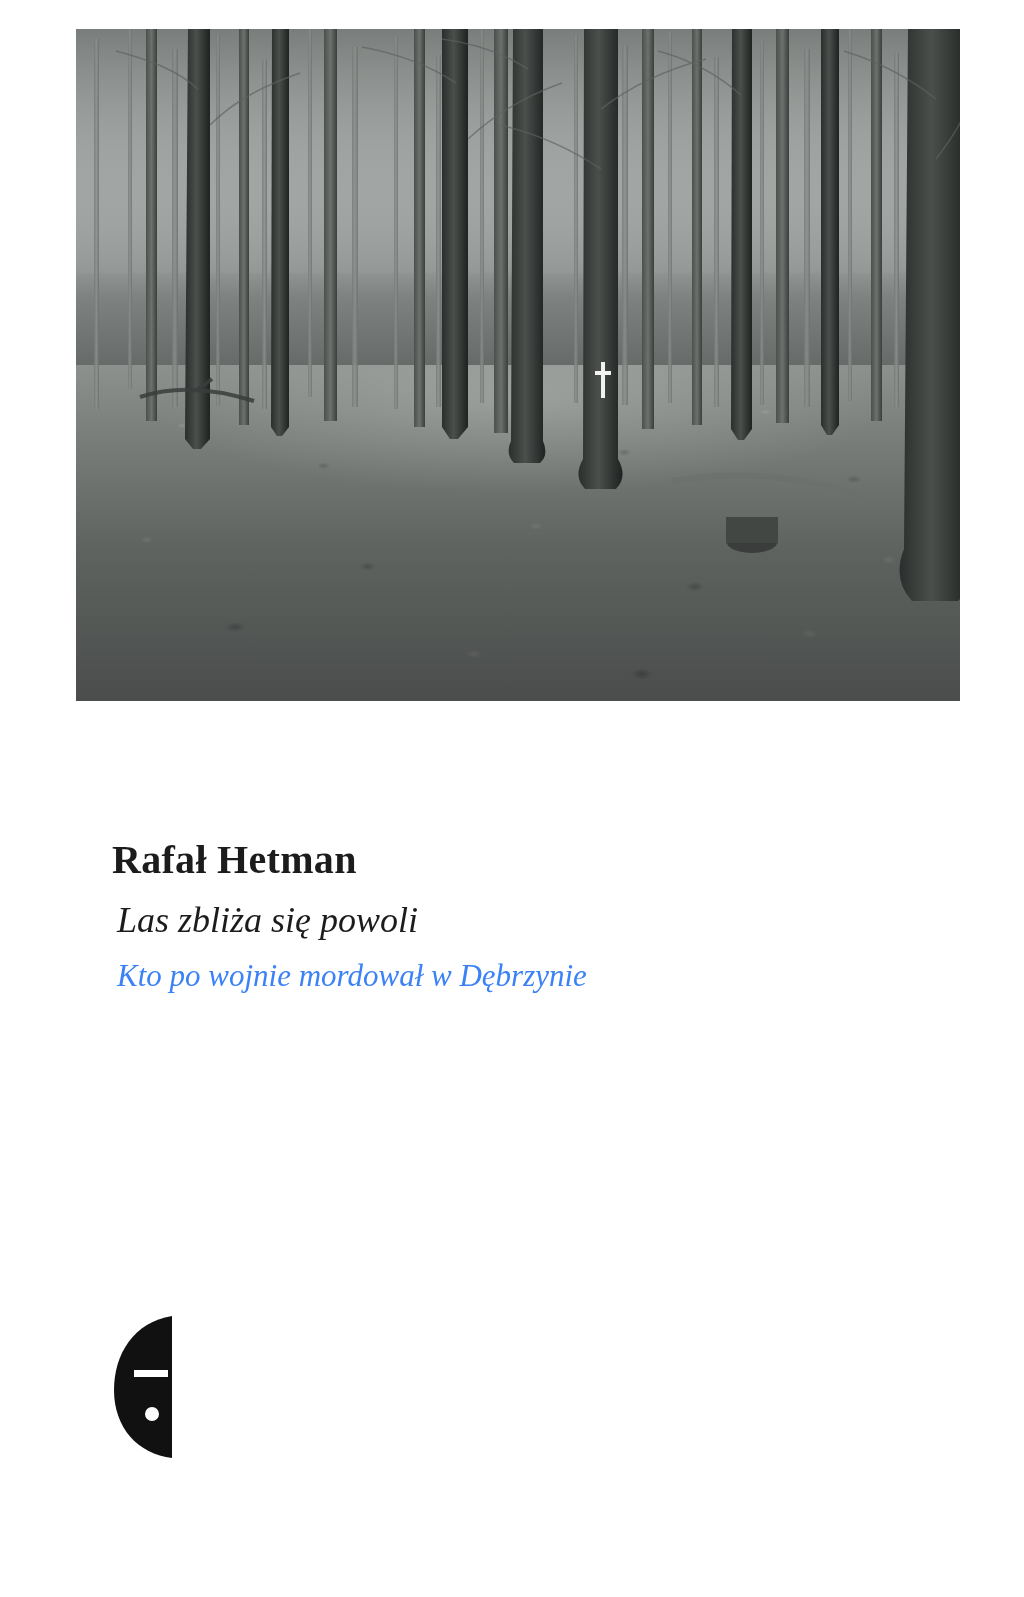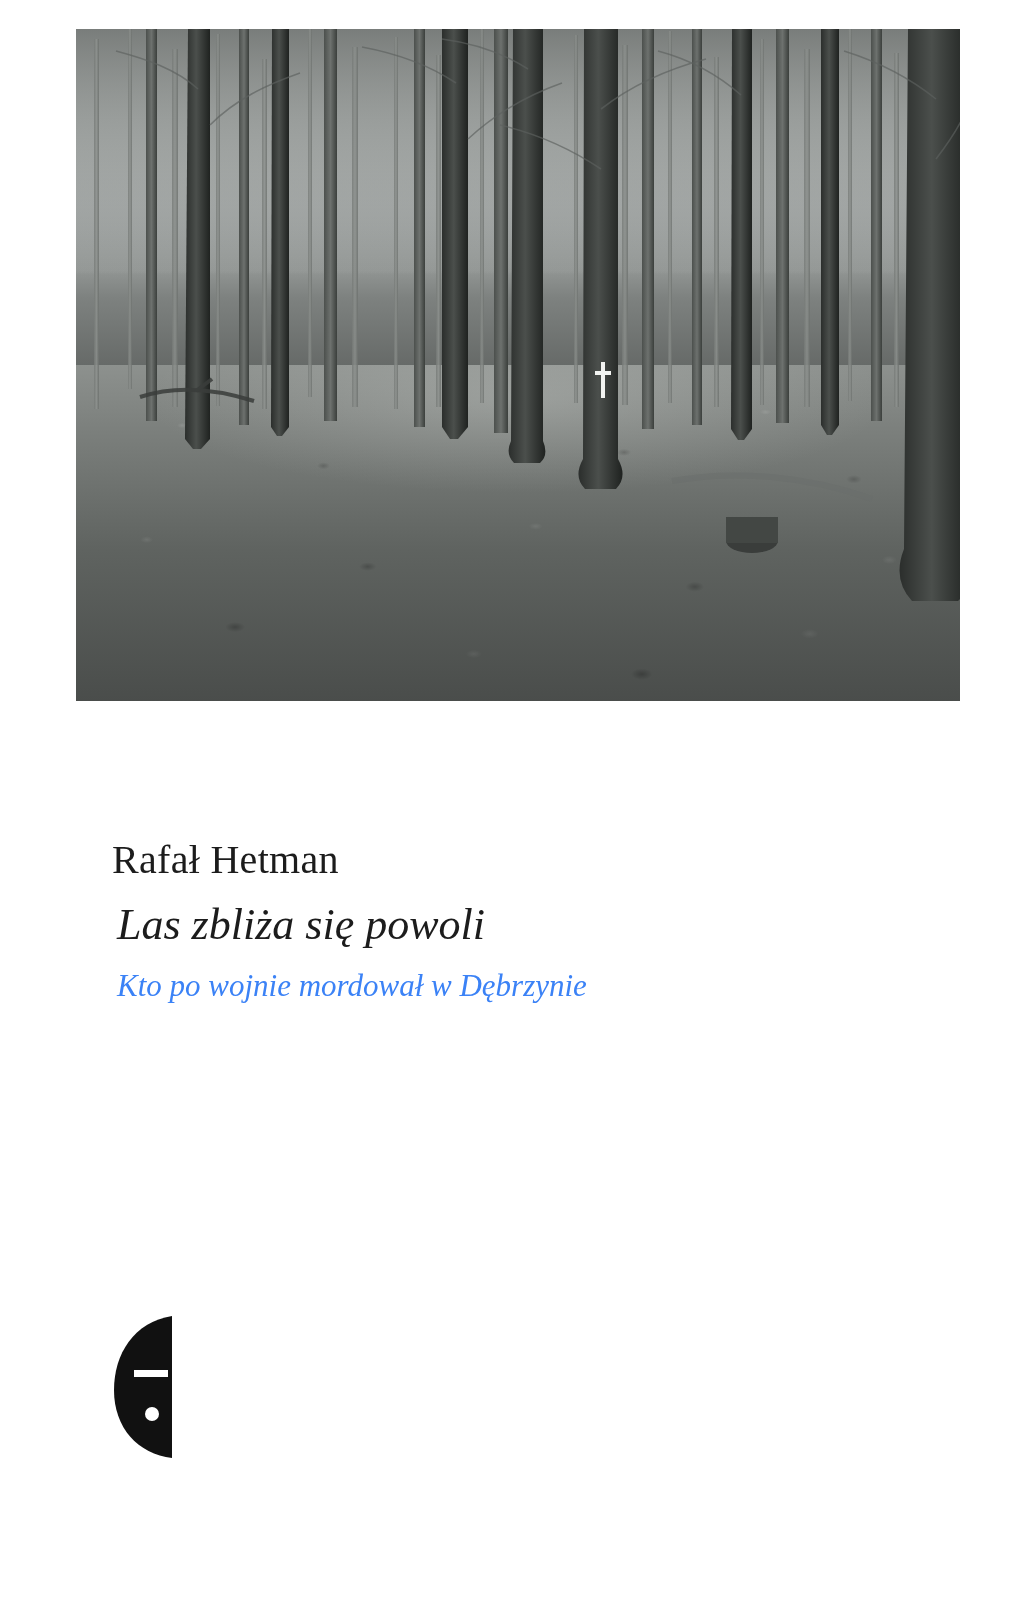--- a/index.html
+++ b/index.html
@@ -113,23 +113,24 @@
     left: 112px;
     top: 838px;
     width: 800px;
   }
   .author {
     font-size: 40px;
     letter-spacing: .3px;
     line-height: 1.1;
     margin: 0 0 18px 0;
     color: #1c1c1c;
+    font-weight: bold;
   }
   .title {
-    font-size: 44px;
+    font-size: 36px;
     font-style: italic;
     line-height: 1.15;
     margin: 0 0 16px 0;
     padding-left: 5px;
     color: #1c1c1c;
   }
   .subtitle {
     font-size: 31px;
     font-style: italic;
     line-height: 1.2;

